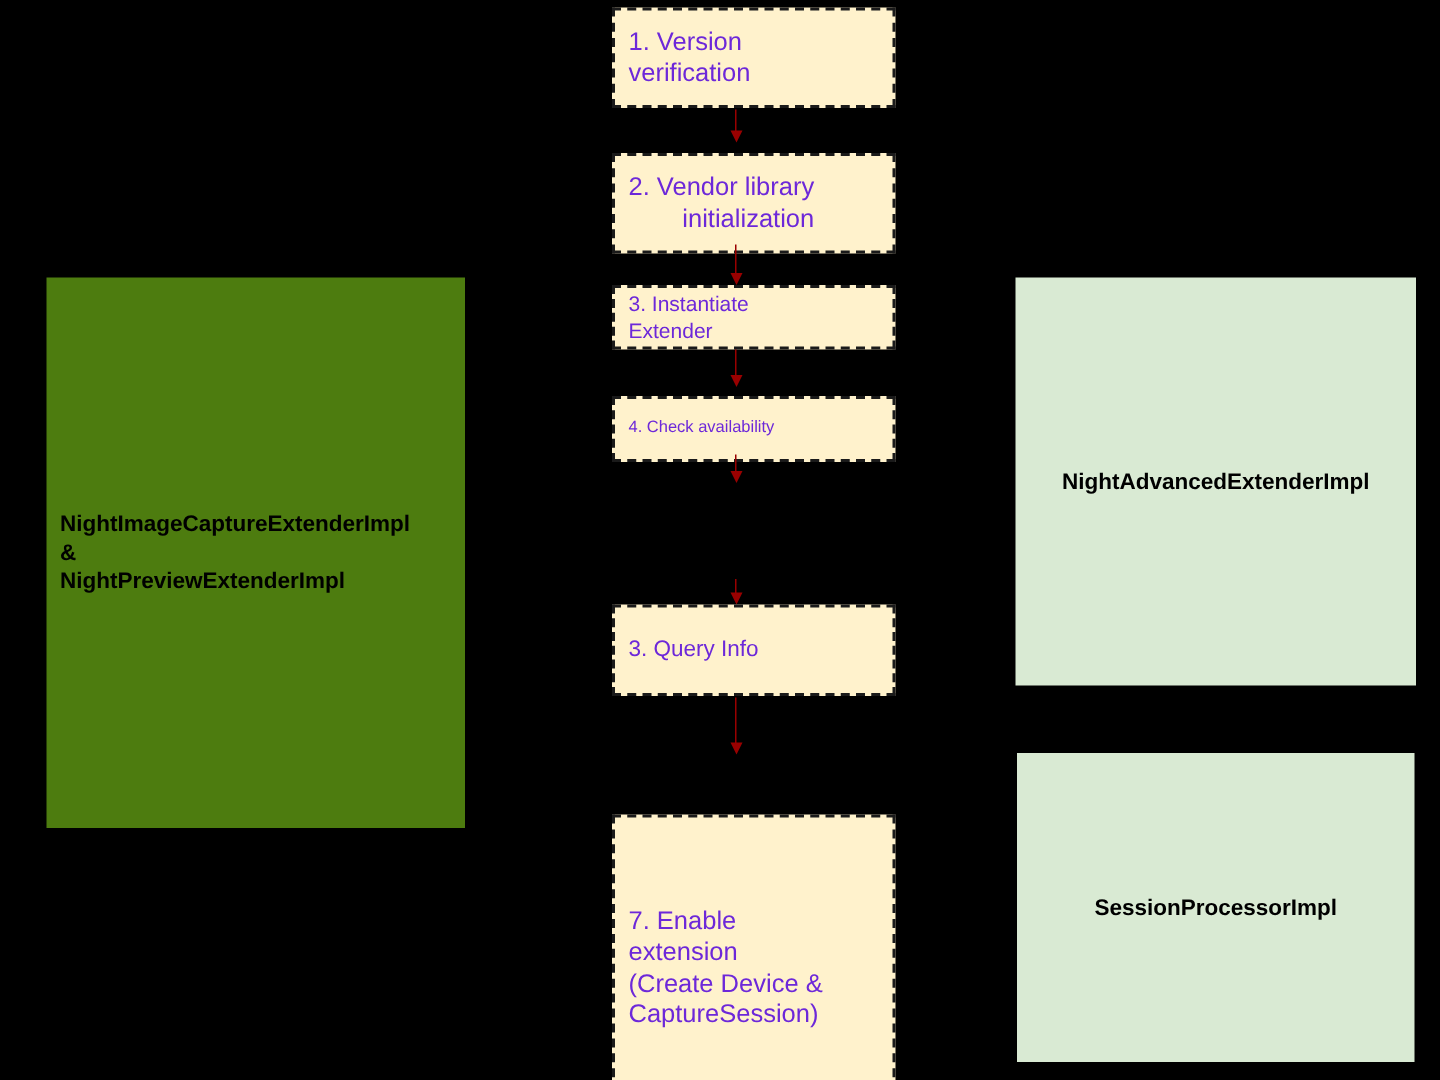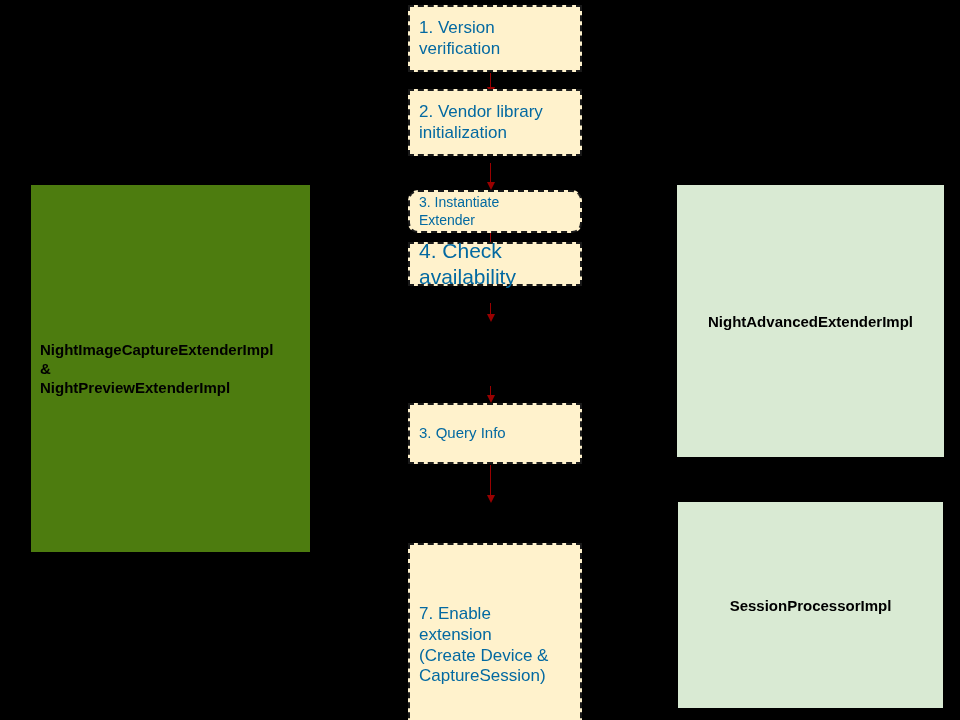--- a/index.html
+++ b/index.html
@@ -2,30 +2,30 @@
 <html><head>
 <meta charset="utf-8">
 <style>
   html, body { margin:0; padding:0; background:#000; }
   .canvas {
     position:relative; width:960px; height:720px; background:#000000;
     font-family:"Liberation Sans", sans-serif; overflow:hidden;
   }
   
   .step {
-    position:absolute; left:408px; width:174px;
+    position:absolute; left:408px; width:189px;
     background:#fff2cc; border:2px dashed #1a1a1a; box-sizing:border-box;
     display:flex; align-items:center; justify-content:flex-start;
-    padding:2px 9px; color:#0369a1;
+    padding:2px 9px; color:#6d28d9;
     white-space:pre-line; line-height:1.22; text-align:left;
   }
   .s1 { top:5px;   height:67px;  font-size:17px; }
-  .s2 { top:89px;  height:67px;  font-size:17px; }
-  .s3 { top:190px; height:43px;  font-size:14px;border-radius:10px; }
-  .s4 { top:242px; height:44px;  font-size:21px; }
+  .s2 { top:102px;  height:67px;  font-size:17px;text-align:right; }
+  .s3 { top:190px; height:43px;  font-size:14px; }
+  .s4 { top:264px; height:44px;  font-size:11px; }
   .s5 { top:322px; height:63px;  font-size:14px; }
   .s6 { top:403px; height:61px;  font-size:15px; }
   .s7 { top:503px; height:205px; font-size:17px;margin-top:40px; }
   
   .arrow { position:absolute; left:486px; width:9px; }
   .a1 { top:73px;  height:22px; }
   .a2 { top:163px; height:27px; }
   .a3 { top:233px; height:25px; }
   .a4 { top:303px; height:19px; }
   .a5 { top:386px; height:17px; }

